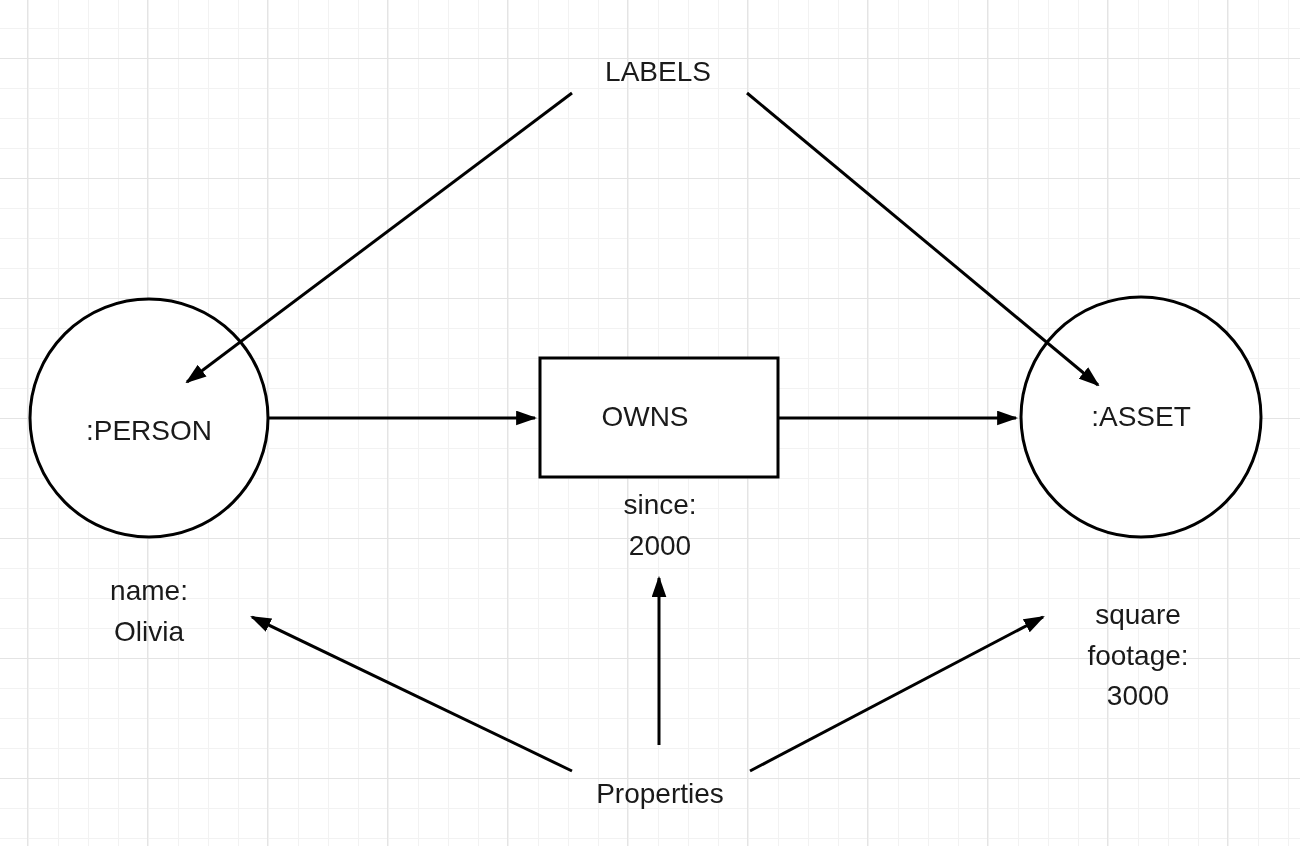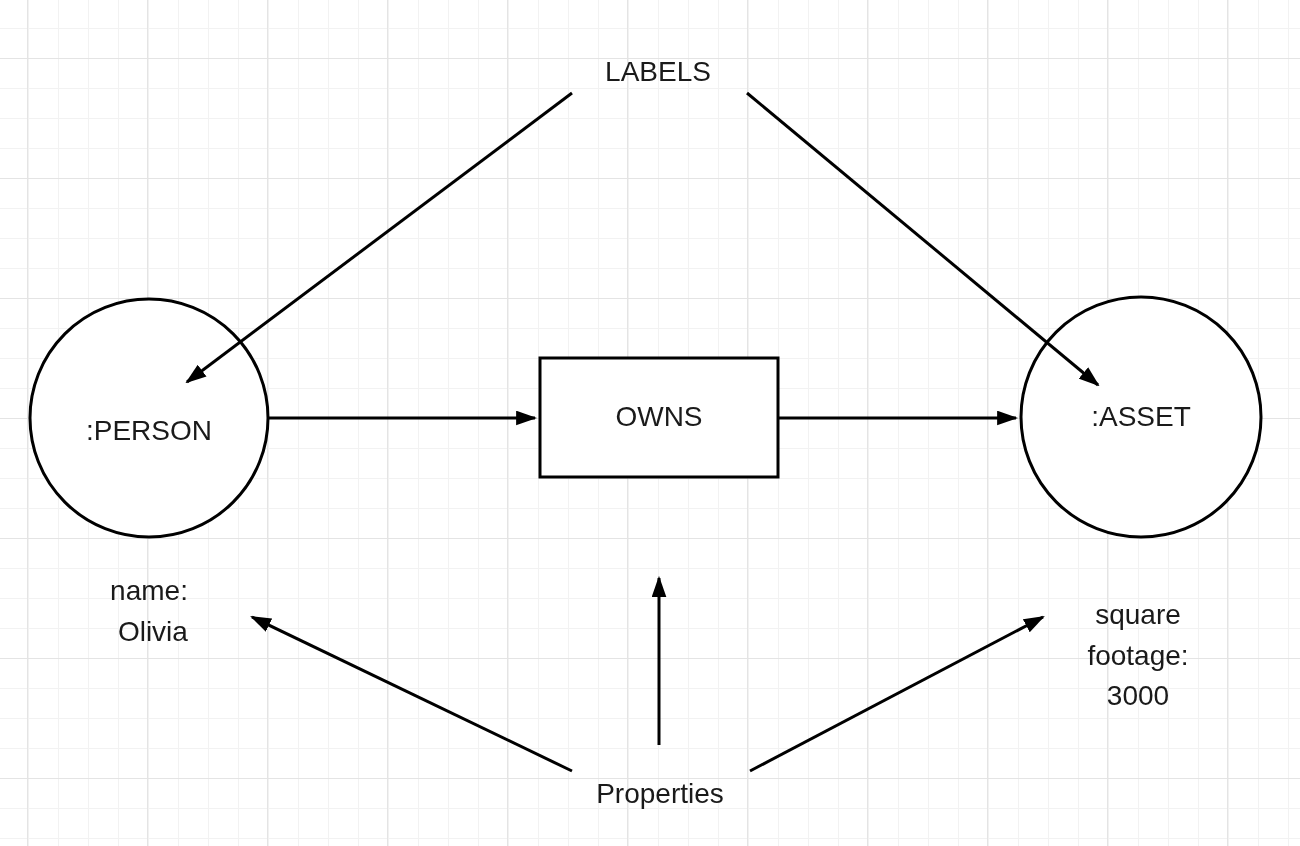--- a/index.html
+++ b/index.html
@@ -62,26 +62,28 @@
 
     <line x1="572" y1="771" x2="252" y2="617" stroke="#000000" stroke-width="3" marker-end="url(#arrowhead)"></line>
     <line x1="659" y1="745" x2="659" y2="578" stroke="#000000" stroke-width="3" marker-end="url(#arrowhead)"></line>
     <line x1="750" y1="771" x2="1043" y2="617" stroke="#000000" stroke-width="3" marker-end="url(#arrowhead)"></line>
   </svg>
 
   <div class="label" style="left:658px; top:72px;">LABELS</div>
 
   <div class="label" style="left:149px; top:431px;">:PERSON</div>
 
-  <div class="label" style="left:659px; top:417px;">OWNS</div>
+  <div class="label" style="left:645px; top:417px;">OWNS</div>
 
   <div class="label" style="left:1141px; top:417px;">:ASSET</div>
 
+  <div class="label" style="left:660px; top:526px;">since:
+2000</div>
 
-  <div class="label" style="left:149px; top:612px;text-align:right;">name:
+  <div class="label" style="left:149px; top:612px;">name:
 Olivia</div>
 
   <div class="label" style="left:1138px; top:612px;margin-top:44px;">square
 footage:
 3000</div>
 
   <div class="label" style="left:660px; top:794px;">Properties</div>
 
 </div>
 

